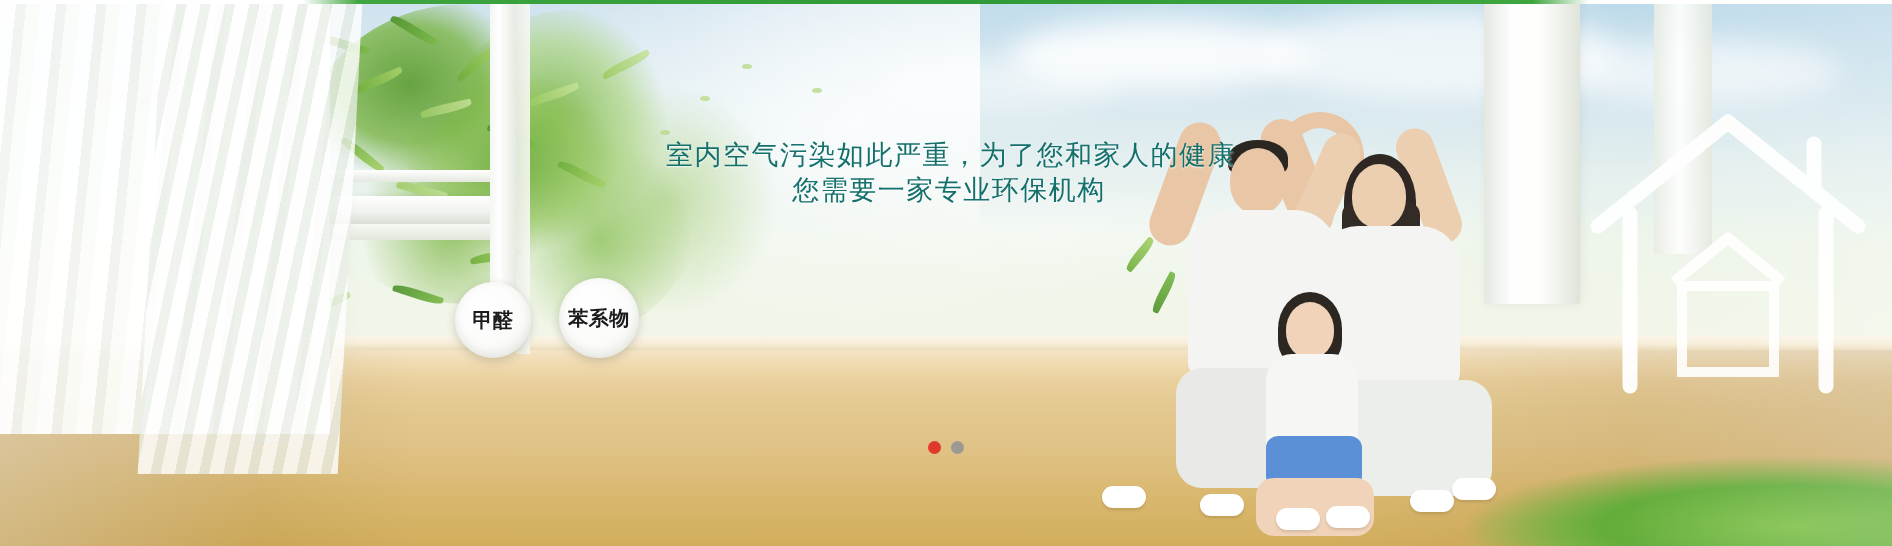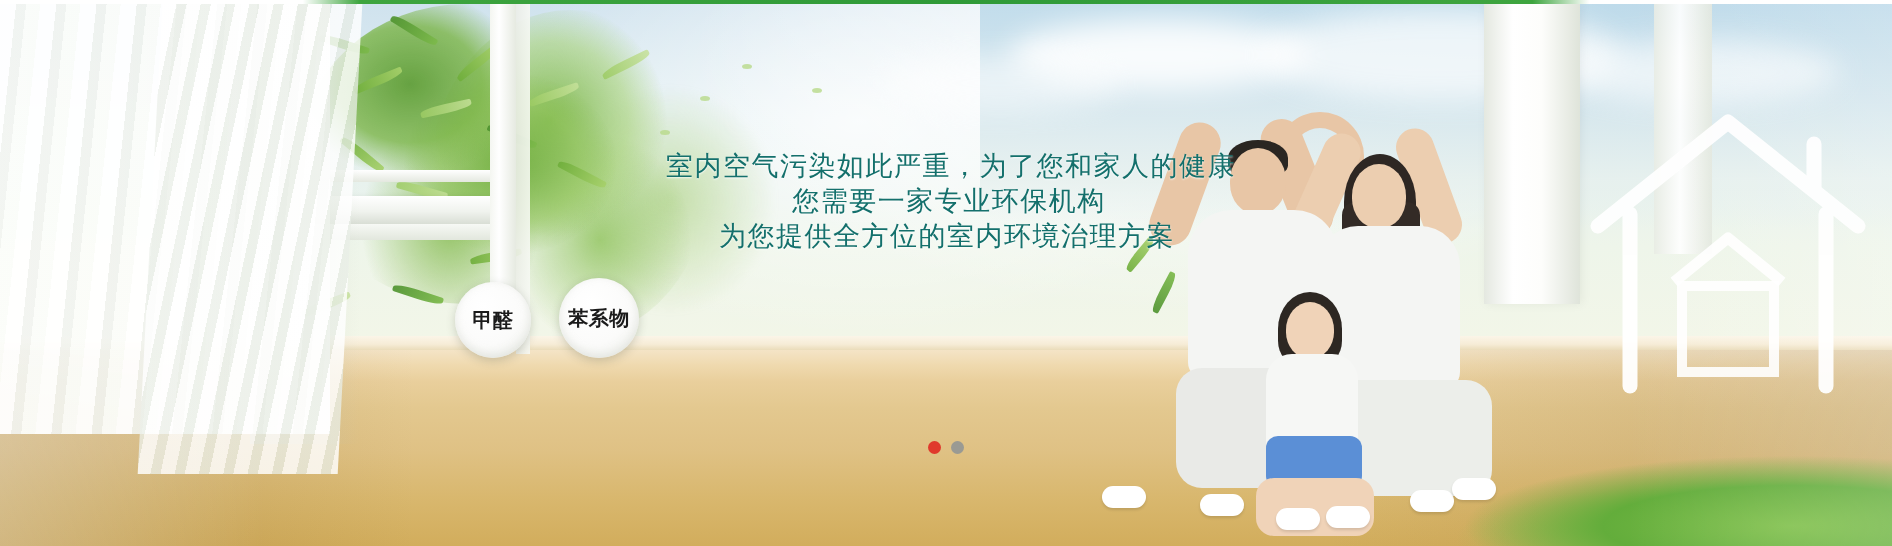--- a/index.html
+++ b/index.html
@@ -224,21 +224,21 @@
     display:block;
     font-family:"Liberation Sans", "DejaVu Sans", sans-serif;
     font-size:27px;
     line-height:35px;
     letter-spacing:1.5px;
     font-weight:400;
     color:#14706c;
     text-shadow:0 1px 2px rgba(255,255,255,.85);
     margin-right:0;
   }
-  .headline .line.l1 { padding-left:10px;margin-top:11px; }
+  .headline .line.l1 { padding-left:10px; }
   .headline .line.l2 { padding-left:6px;text-align:center; }
   .headline .line.l3 { padding-left:2px; }
 
   
   .badges {
     position:absolute; left:455px; top:268px; width:440px; height:95px;
     z-index:26;
   }
   .badge {
     position:absolute;
@@ -381,21 +381,20 @@
     <div class="shoe s2"></div>
     <div class="shoe s3"></div>
     <div class="shoe s4"></div>
     <div class="shoe s5"></div>
     <div class="shoe s6"></div>
   </div>
 
   <div class="headline">
     <span class="line l1">室内空气污染如此严重，为了您和家人的健康</span>
     <span class="line l2">您需要一家专业环保机构</span>
-    <span class="line l3">为您提供全方位的室内环境治理方案</span>
   </div>
 
   <div class="badges">
     <div class="badge b2">
       <span>苯系物</span>
     </div>
     <div class="badge b1">
       <span>甲醛</span>
     </div>
   </div>

